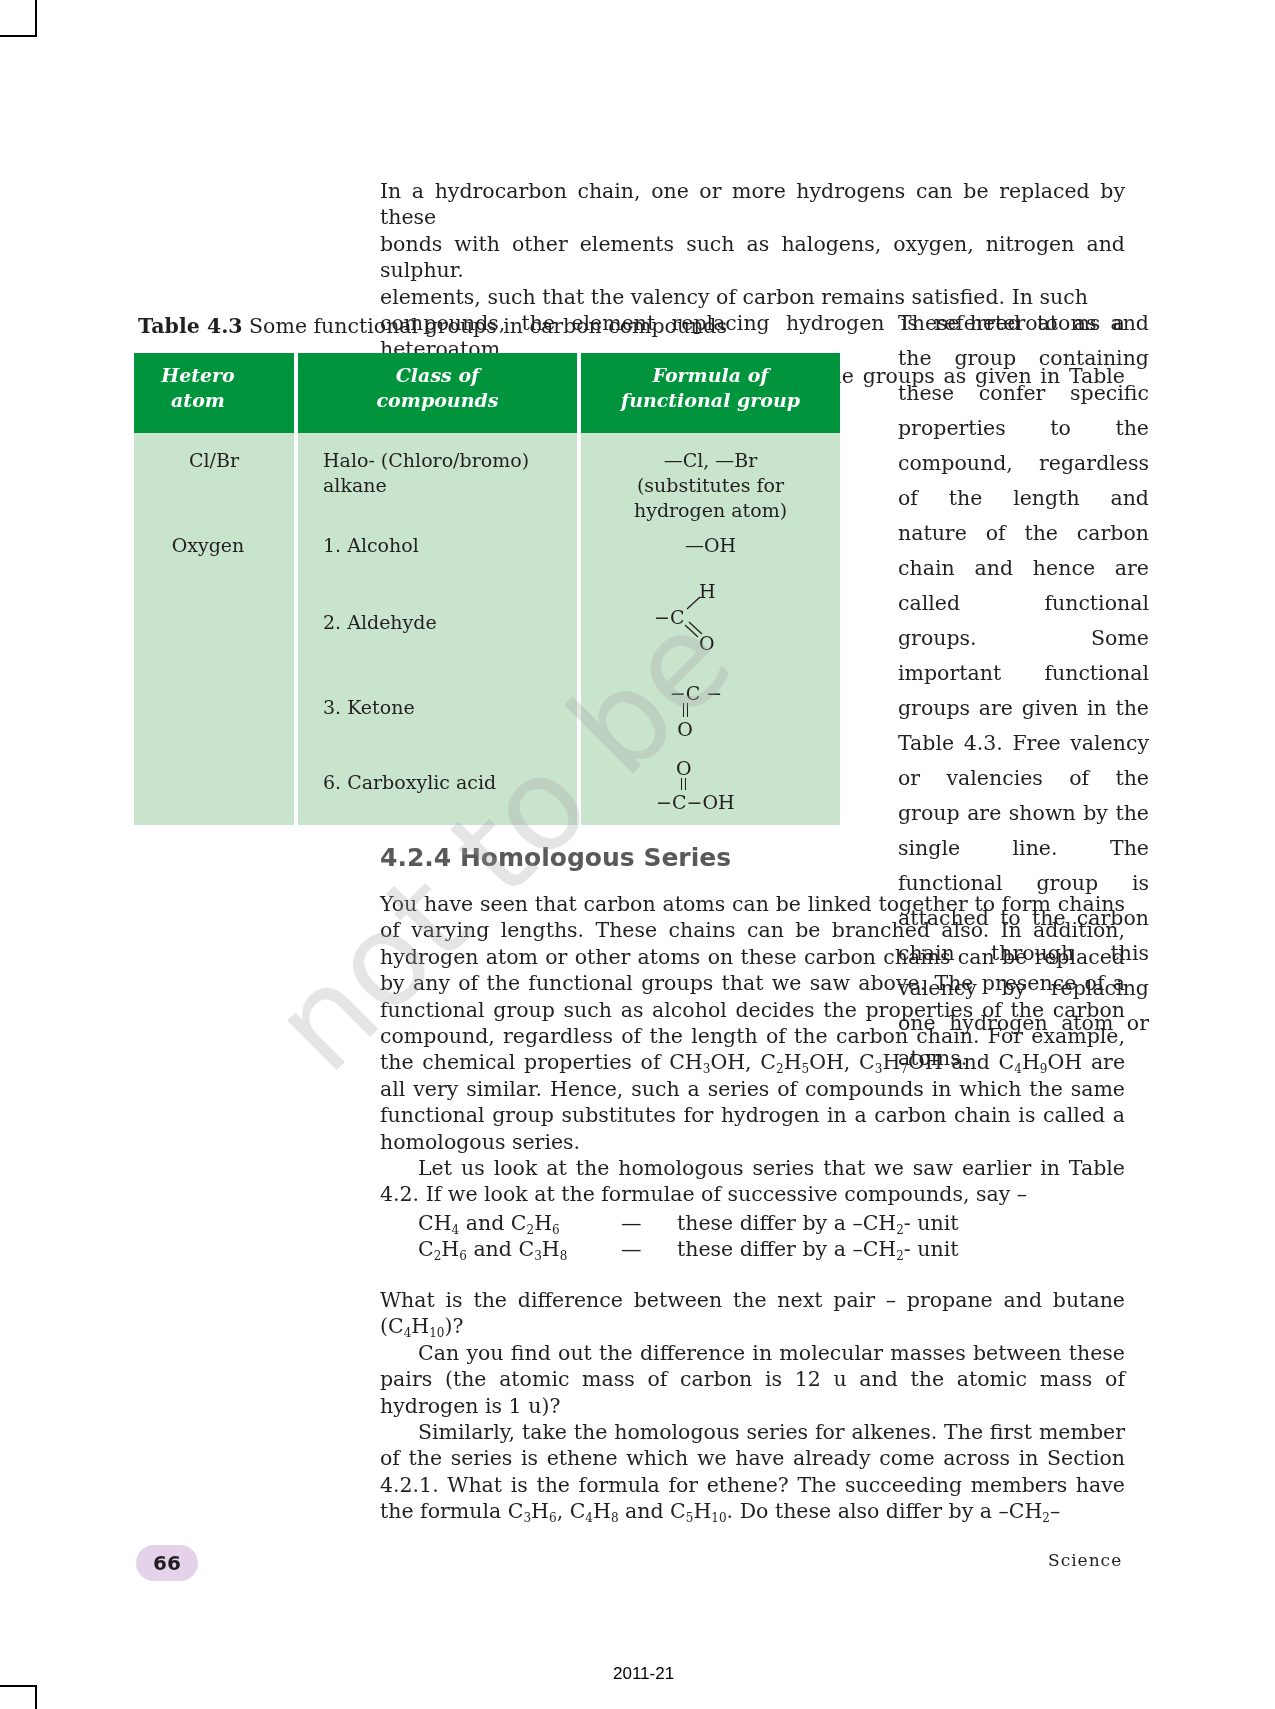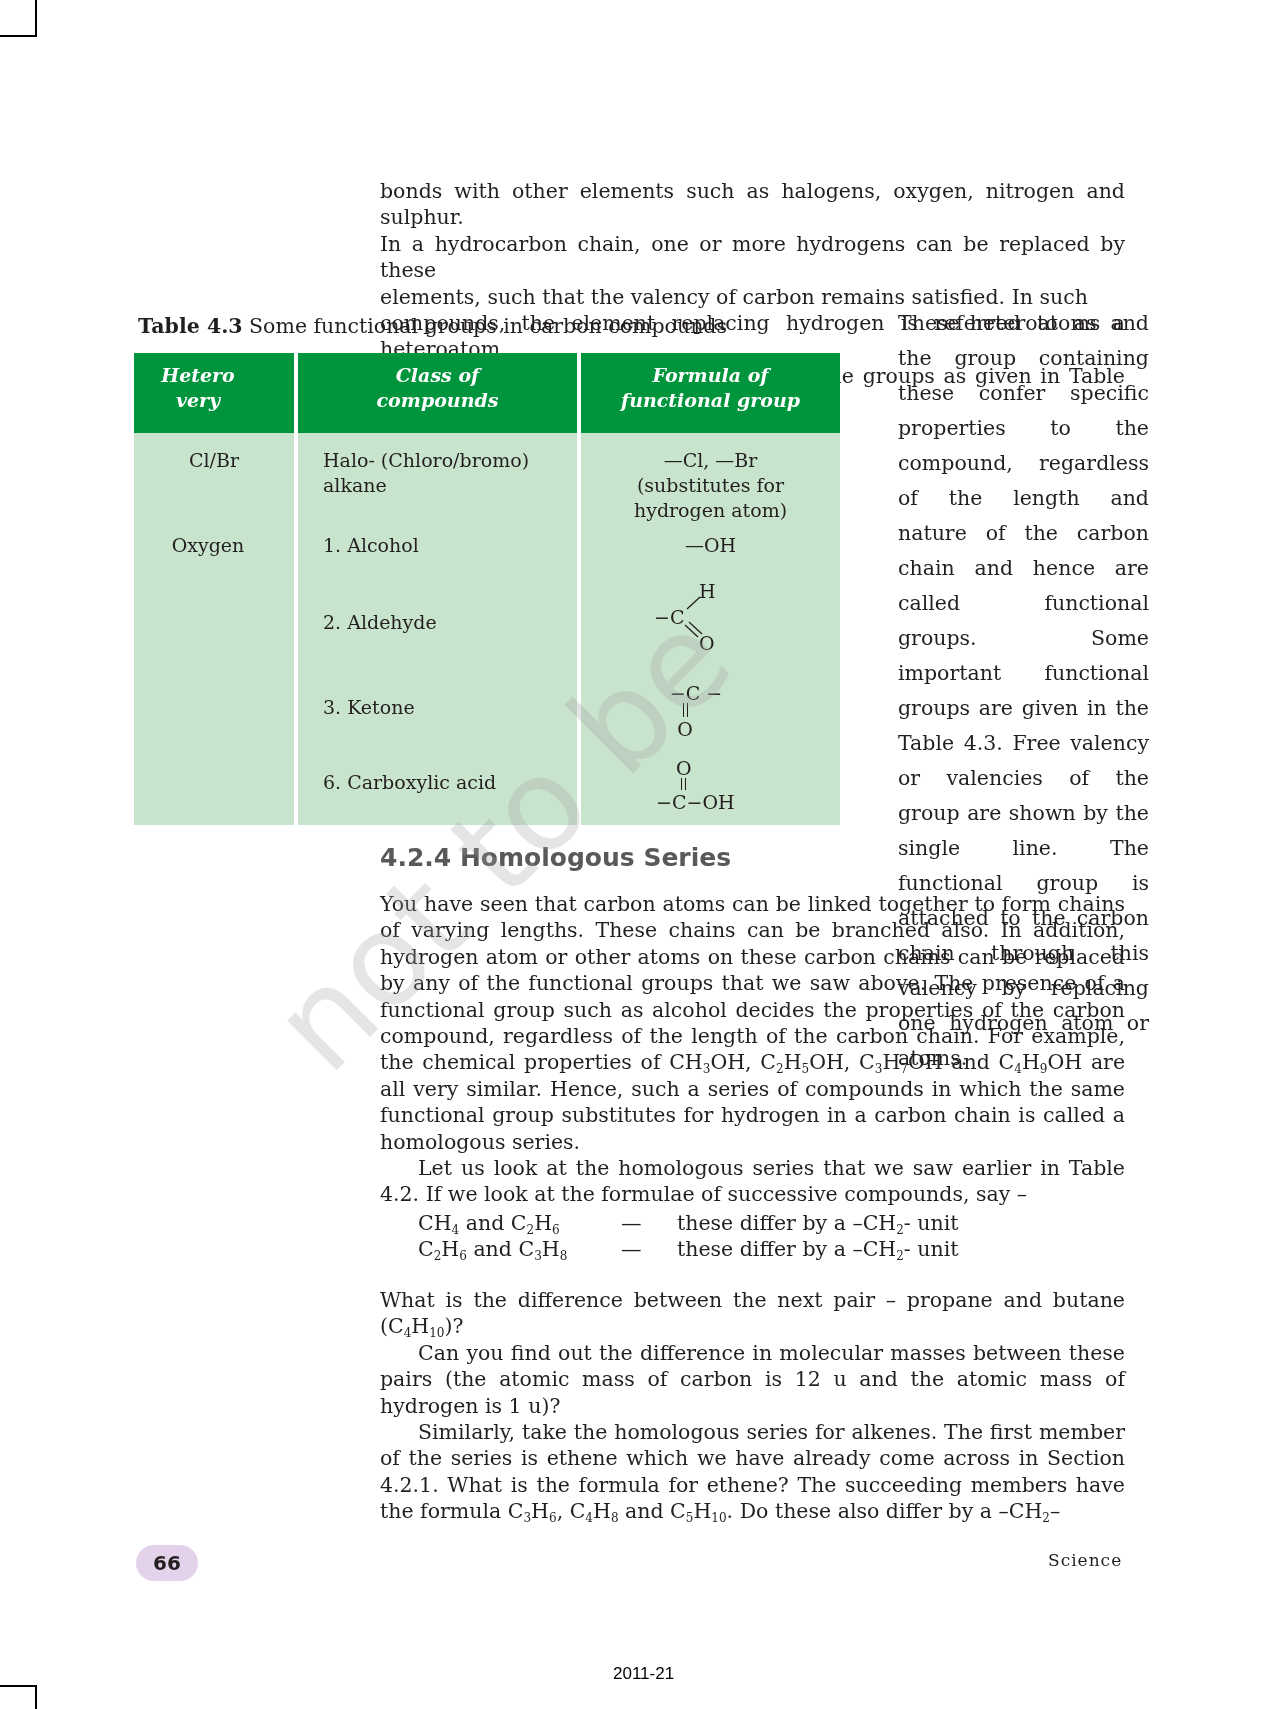--- a/index.html
+++ b/index.html
@@ -45,40 +45,40 @@
 <body>
 
 <div class="crop-tl"></div>
 <div class="crop-bl"></div>
 
 <div class="watermark">
   <div>not to be</div>
 </div>
 
 <div class="para" style="top:178px;">
+  <div>In a hydrocarbon chain, one or more hydrogens can be replaced by these</div>
   <div>bonds with other elements such as halogens, oxygen, nitrogen and sulphur.</div>
-  <div>In a hydrocarbon chain, one or more hydrogens can be replaced by these</div>
   <div>elements, such that the valency of carbon remains satisfied. In such</div>
   <div>compounds, the element replacing hydrogen is referred to as a heteroatom.</div>
   <div>These heteroatoms are also present in some groups as given in Table 4.3.</div>
 </div>
 
 <div class="table-caption">
   <b>Table 4.3</b><span> Some functional groups in carbon compounds</span>
 </div>
 
 <div class="ftable">
   <div class="thead"></div>
   <div class="tbody"></div>
   <div class="vline" style="left:160px;"></div>
   <div class="vline" style="left:443px;"></div>
 
   <div class="th" style="left:0; width:128px;">
     <div>Hetero</div>
-    <div>very</div>
+    <div>atom</div>
   </div>
   <div class="th" style="left:164px; width:279px;">
     <div>Class of</div>
     <div>compounds</div>
   </div>
   <div class="th" style="left:447px; width:259px;">
     <div>Formula of</div>
     <div>functional group</div>
   </div>
 

